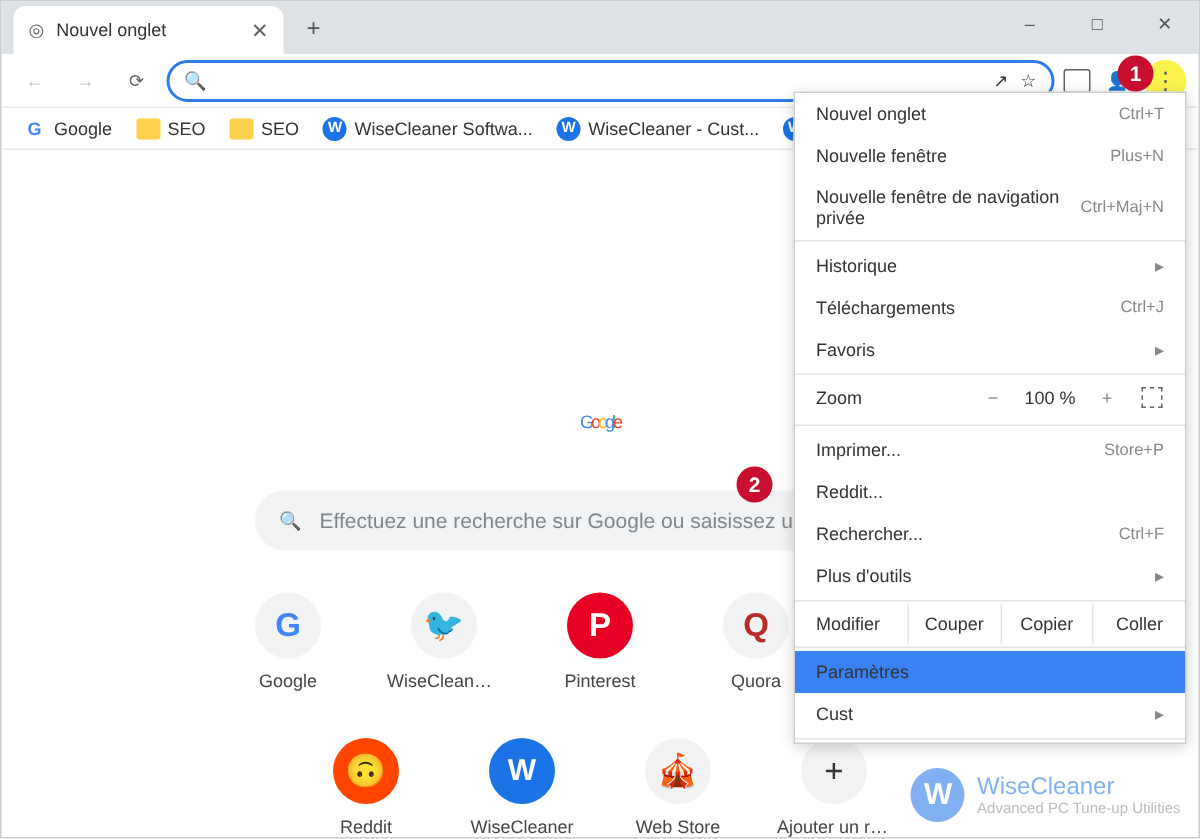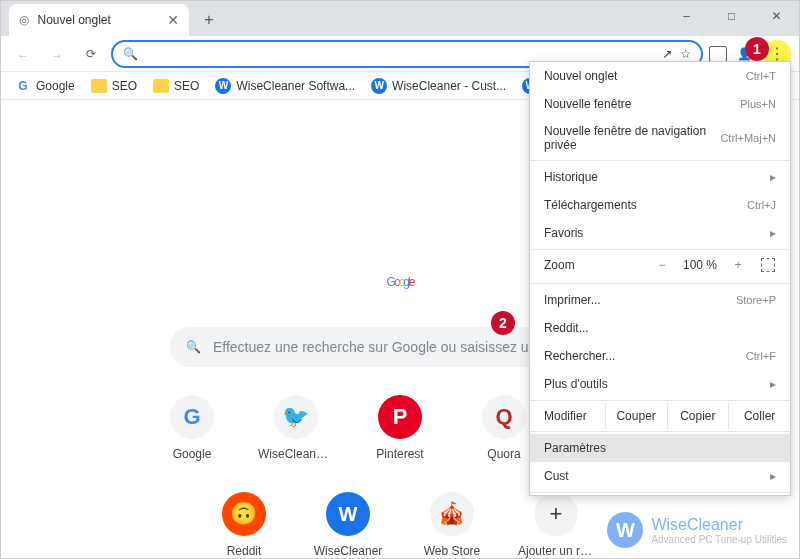--- a/index.html
+++ b/index.html
@@ -29,21 +29,21 @@
 .google-logo{font-size:72px;font-weight:500;letter-spacing:-2px;margin-bottom:25px}
 .google-logo span:nth-child(1){color:#4285f4}.google-logo span:nth-child(2){color:#ea4335}.google-logo span:nth-child(3){color:#fbbc05}.google-logo span:nth-child(4){color:#4285f4}.google-logo span:nth-child(5){color:#34a853}.google-logo span:nth-child(6){color:#ea4335}
 .search-box{width:460px;height:40px;border-radius:20px;background:#f1f3f4;display:flex;align-items:center;padding:0 16px;gap:12px;color:#5f6368}
 .search-box span.txt{font-size:14px;color:#80868b}
 .shortcuts{display:flex;gap:28px;margin-top:28px;flex-wrap:wrap;justify-content:center;width:520px}
 .shortcut{width:76px;display:flex;flex-direction:column;align-items:center;gap:8px}
 .shortcut-icon{width:44px;height:44px;border-radius:50%;background:#f1f3f4;display:flex;align-items:center;justify-content:center;font-size:20px}
 .shortcut-label{font-size:12px;color:#444;text-align:center;white-space:nowrap;overflow:hidden;text-overflow:ellipsis;width:100%}
 .menu{position:absolute;top:60px;right:8px;width:262px;background:#fff;border:1px solid #ccc;box-shadow:0 2px 10px rgba(0,0,0,.2);z-index:20}
 .menu-row{display:flex;align-items:center;justify-content:space-between;padding:6px 14px;font-size:12px;min-height:28px}
-.menu-row.hl{background:#e5e5e5}
+.menu-row.hl{background:#3b82f6}
 .menu-row .shortcut-key{color:#888;font-size:11px}
 .menu-row .arrow{color:#888}
 .menu-sep{height:1px;background:#e5e5e5;margin:2px 0}
 .zoom-row{display:flex;align-items:flex-start;padding:6px 10px 6px 14px;gap:6px}
 .zoom-row .zlabel{flex:1}
 .zoom-btn{width:24px;text-align:center;color:#888}
 .edit-row{display:flex}
 .edit-row div{flex:1;padding:6px 0;text-align:center;border-left:1px solid #e5e5e5;font-size:12px}
 .edit-row div:first-child{border-left:none;text-align:left;padding-left:14px}
 .badge{position:absolute;width:24px;height:24px;background:#c8102e;border-radius:50%;color:#fff;display:flex;align-items:center;justify-content:center;font-weight:bold;font-size:14px;z-index:30}

